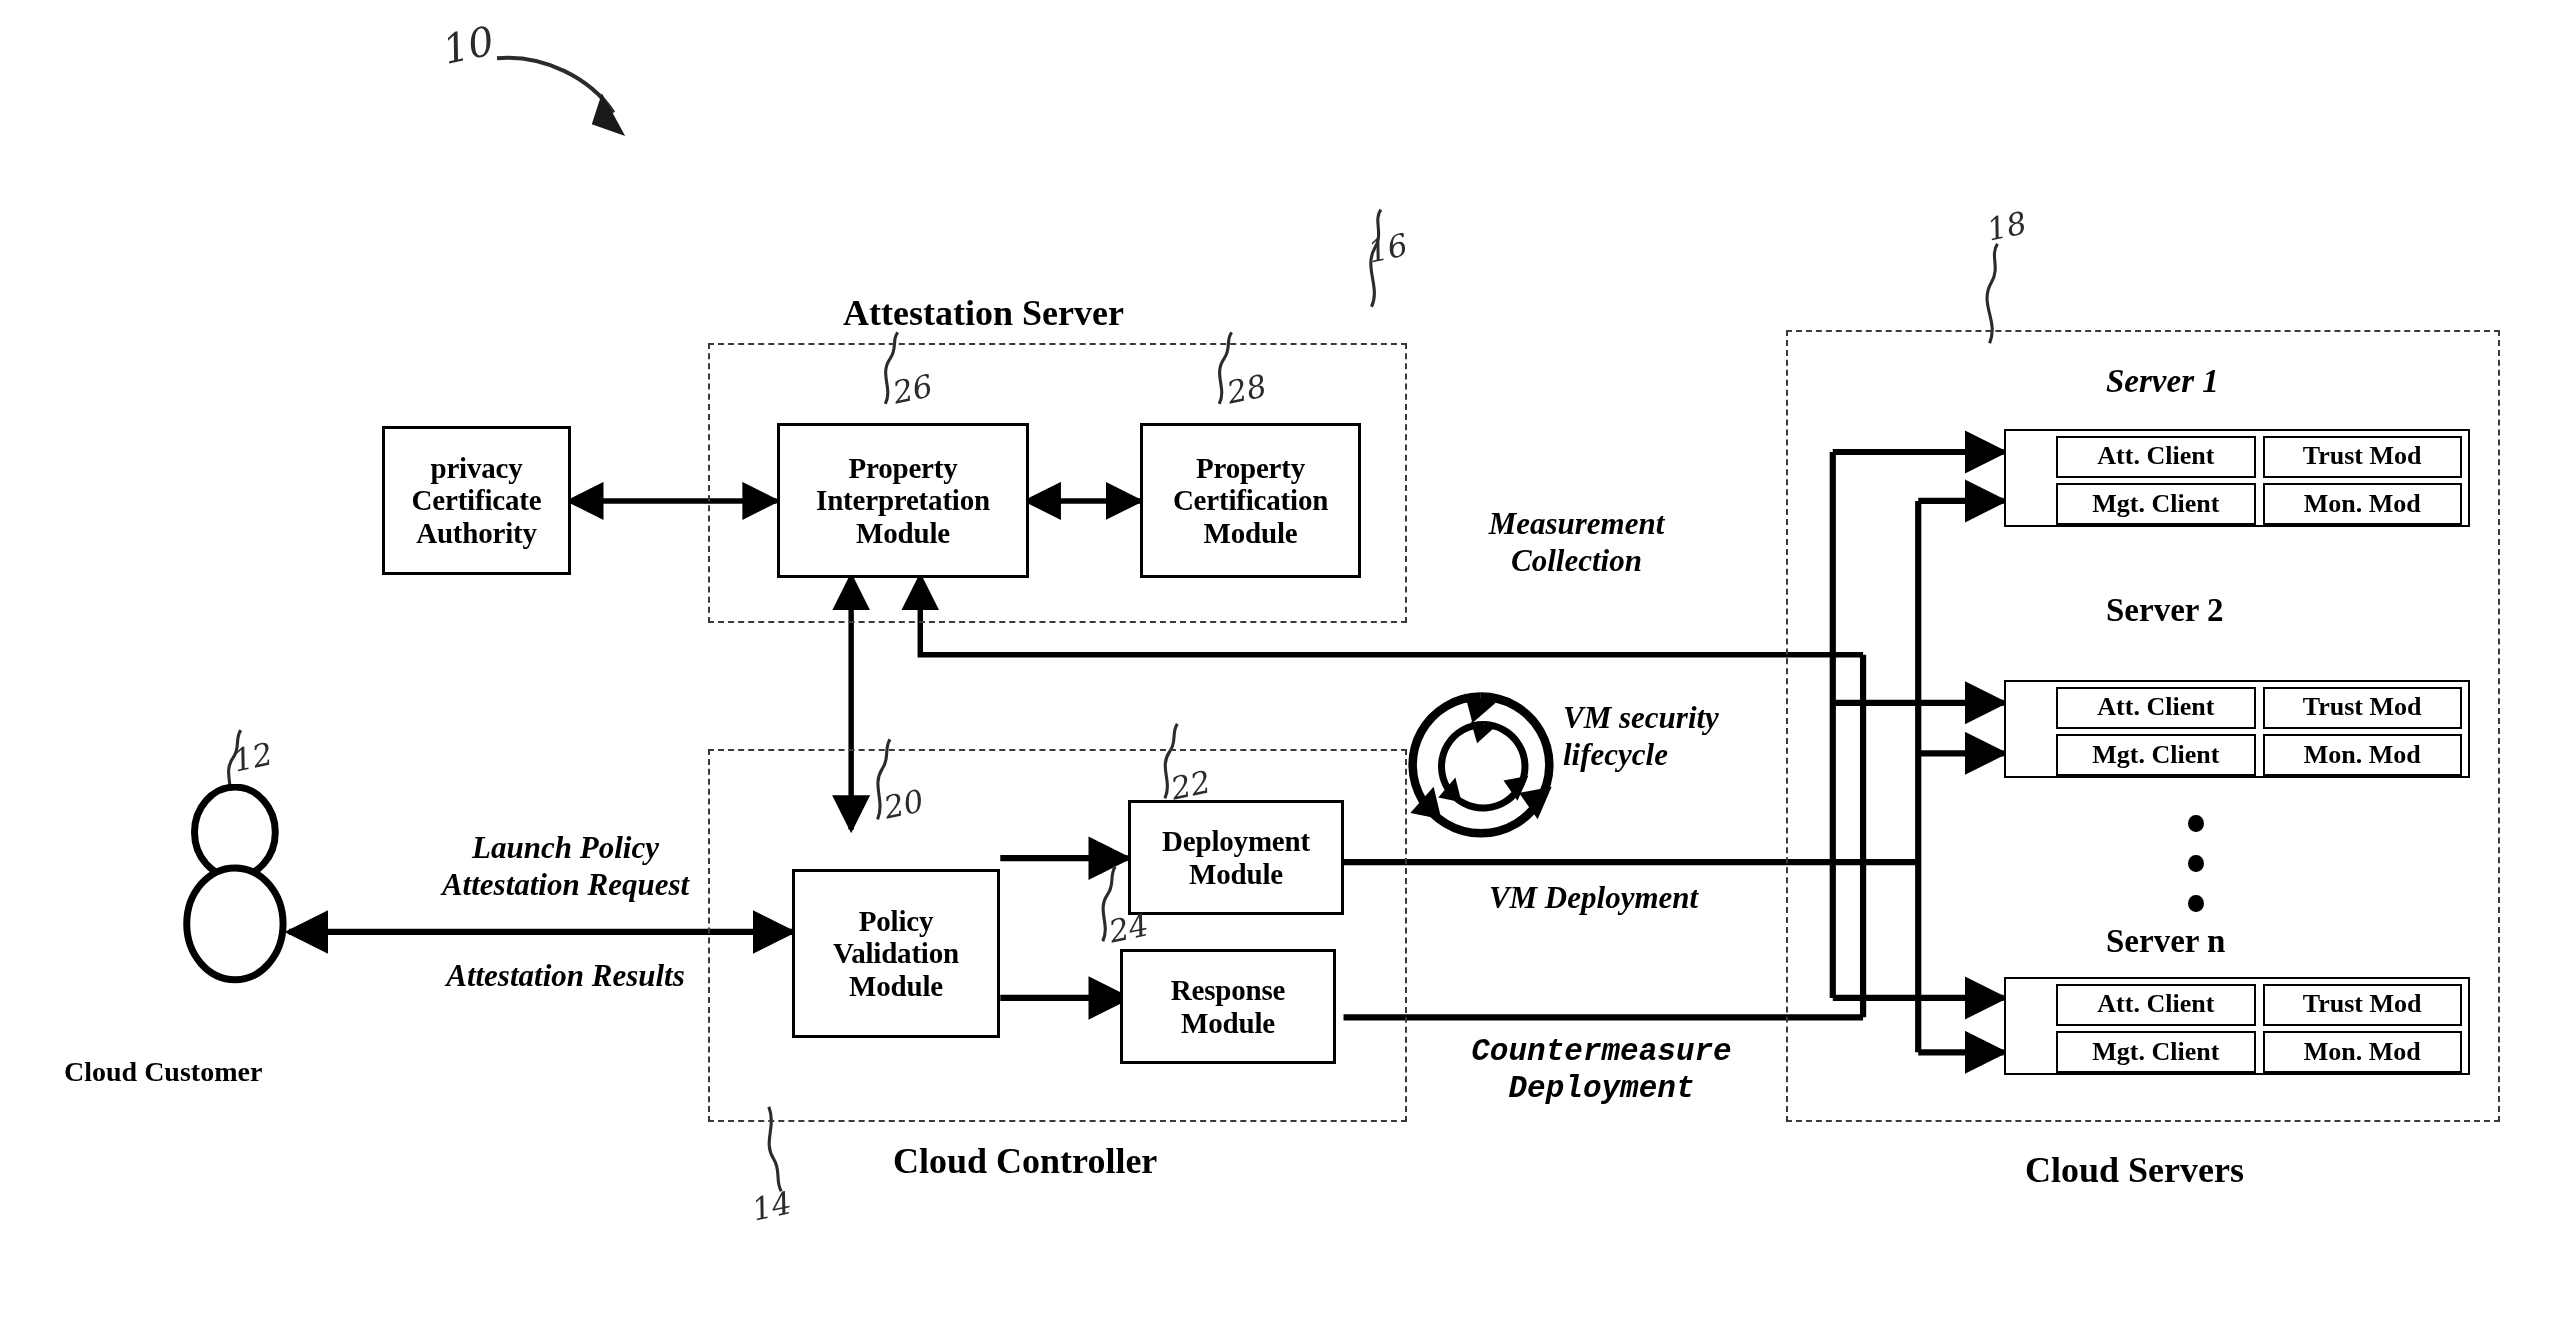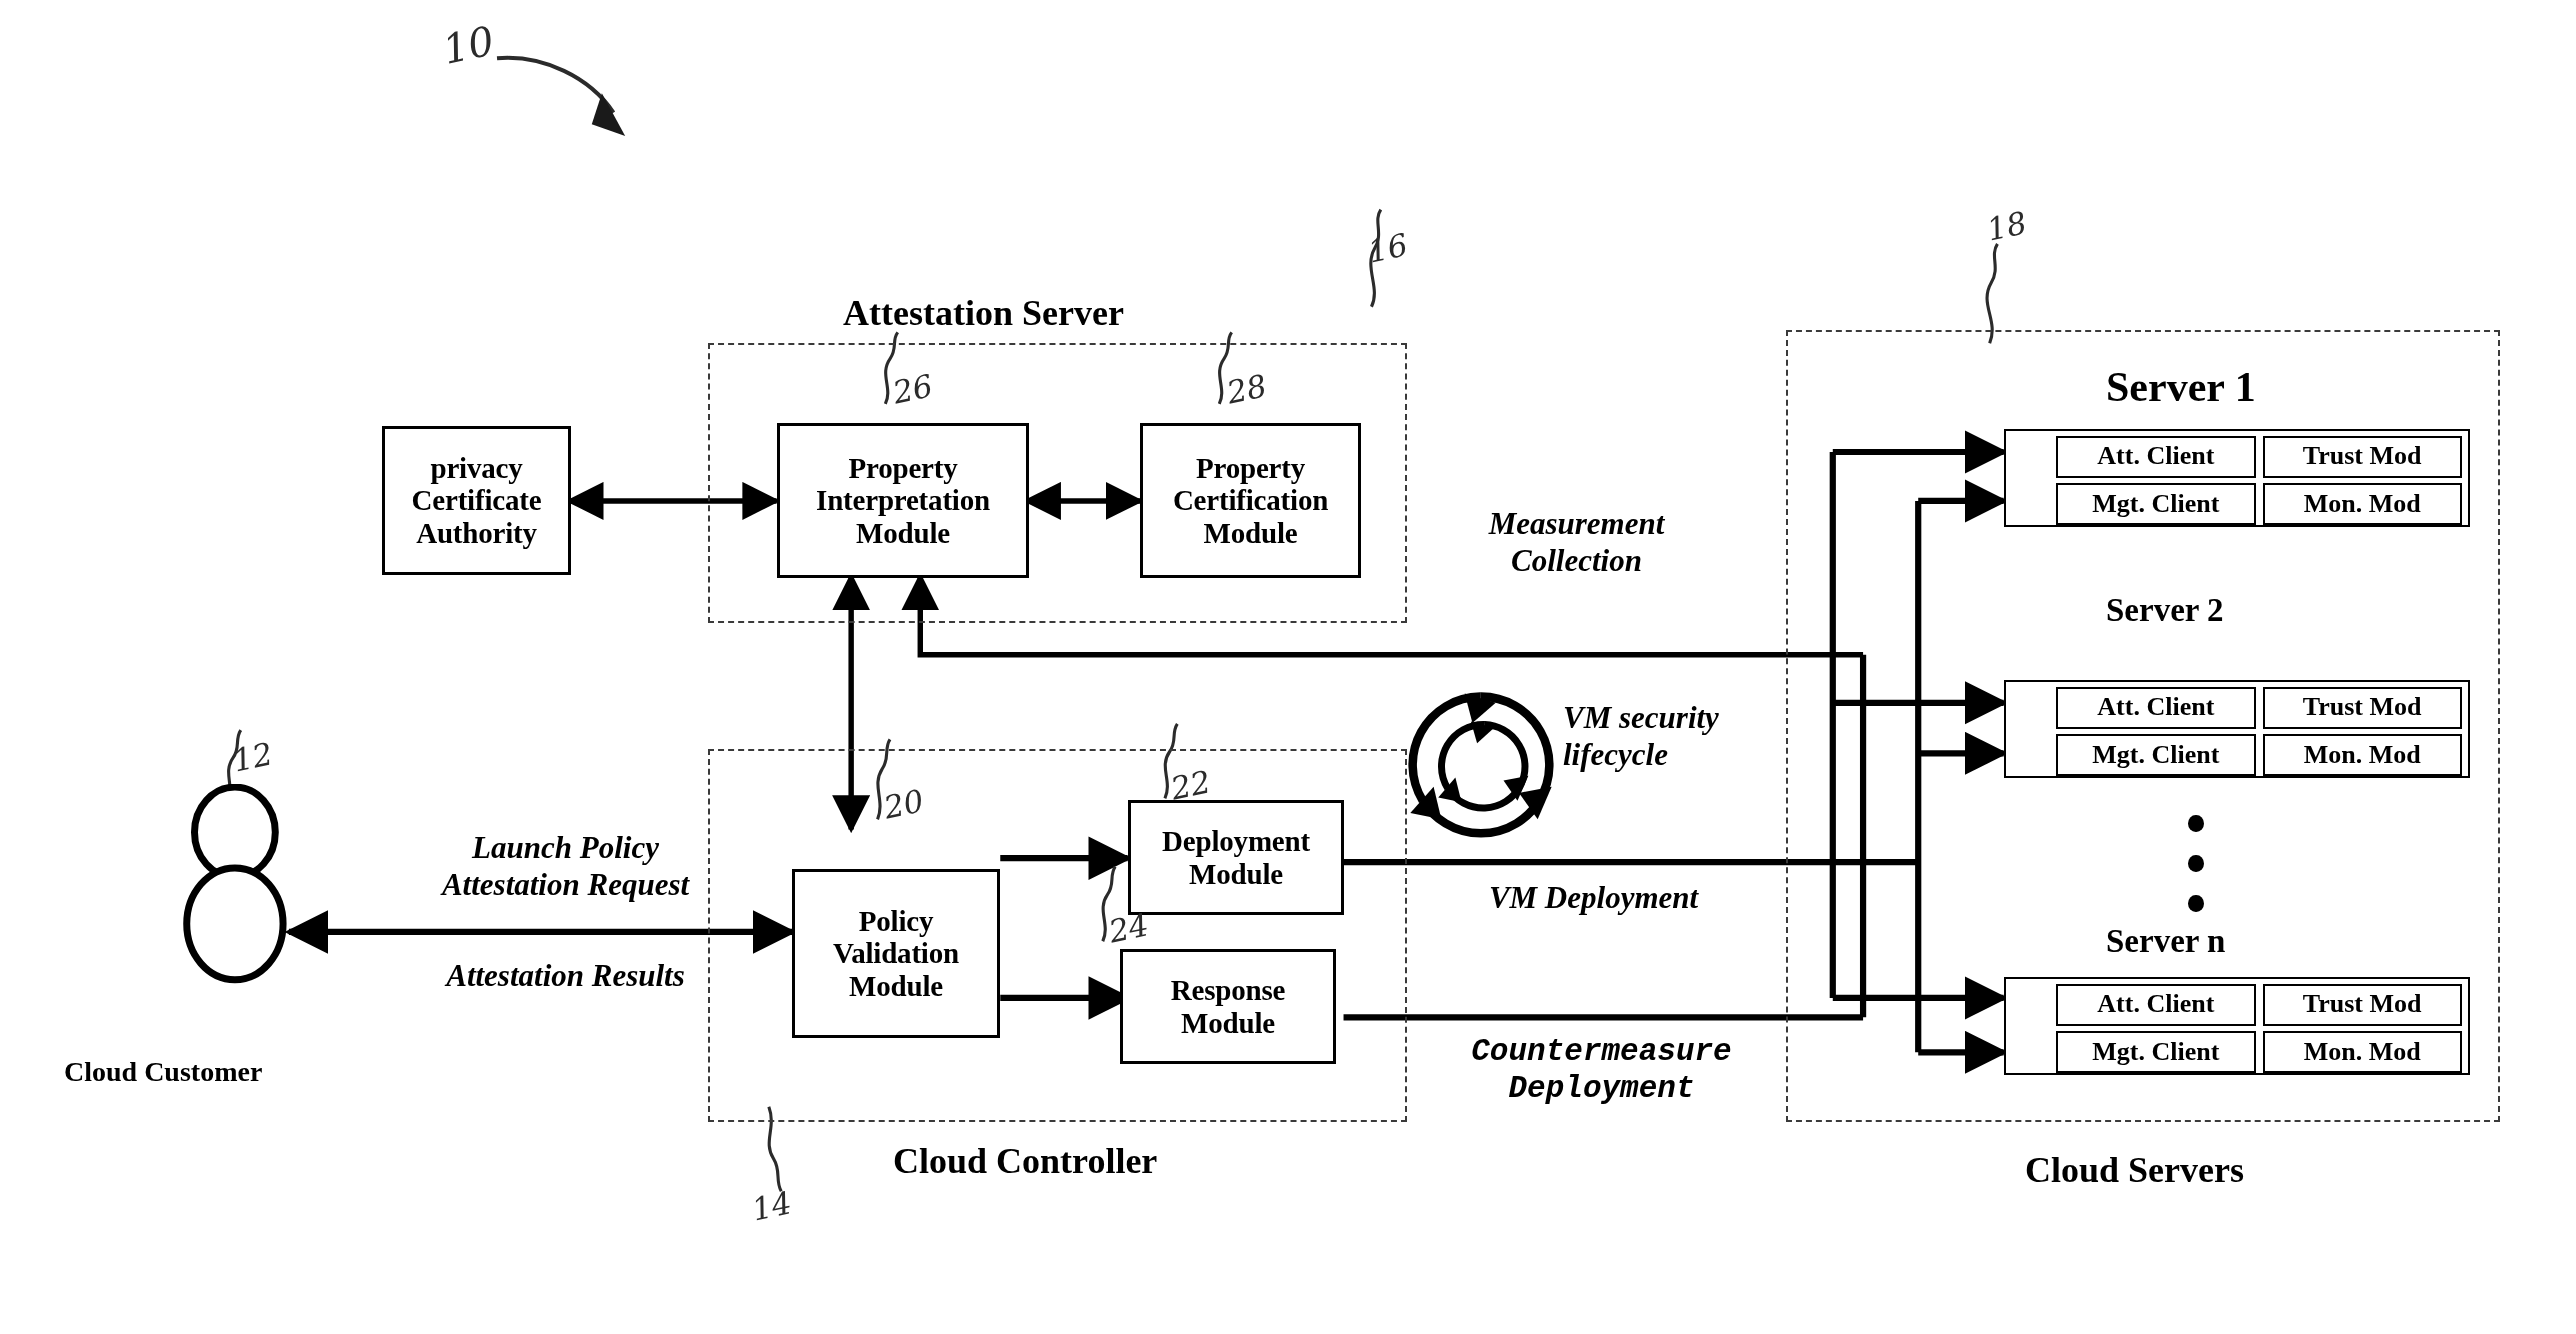--- a/index.html
+++ b/index.html
@@ -253,21 +253,21 @@
       <span>Response</span><br>
       <span>Module</span>
     </span>
   </div>
   <div class="hand" style="left:1109px;top:910px;">24</div>
 
   <div class="region" style="left:1786px;top:330px;width:714px;height:792px;"></div>
   <div class="label-bold" style="left:2025px;top:1149px;font-size:36px;">Cloud Servers</div>
   <div class="hand" style="left:1987px;top:208px;">18</div>
 
-  <div class="label-bold" style="left:2106px;top:363px;font-size:42px;">Server 1</div>
+  <div class="label-bold" style="left:2106px;top:363px;font-size:33px;font-style:italic;">Server 1</div>
   <div class="server-group" style="left:2004px;top:429px;width:466px;height:98px;">
     <div class="srow">
       <div class="cell">Att. Client</div>
       <div class="cell">Trust Mod</div>
     </div>
     <div class="srow">
       <div class="cell">Mgt. Client</div>
       <div class="cell">Mon. Mod</div>
     </div>
   </div>

